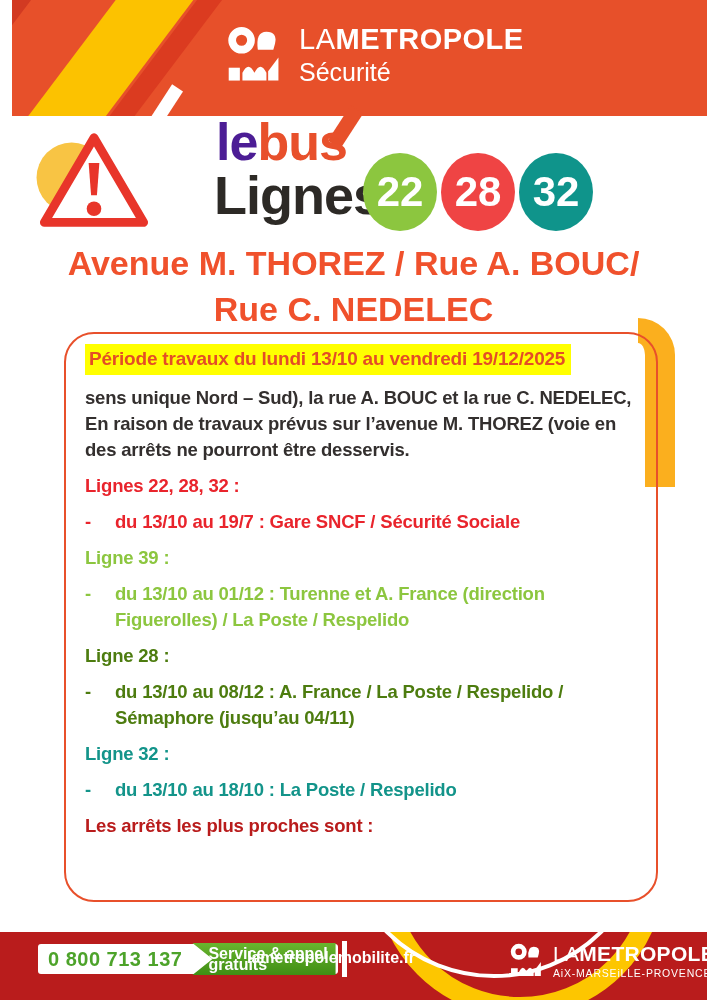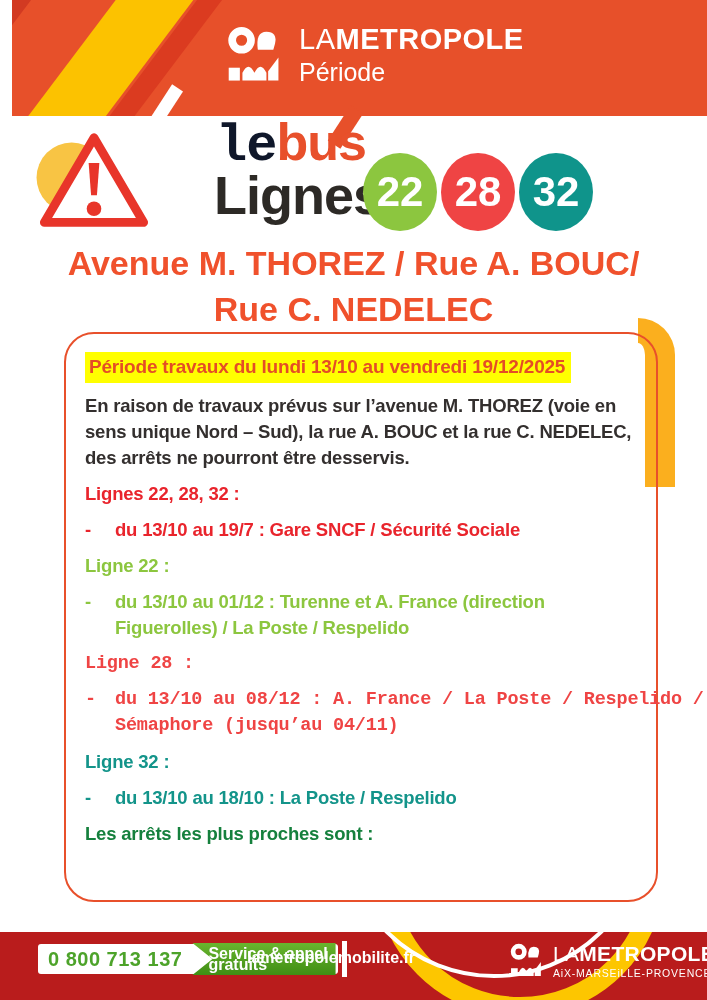--- a/index.html
+++ b/index.html
@@ -19,50 +19,50 @@
   .brand-icon{width:60px;height:58px;margin-right:12px;}
   .brand-text{color:#ffffff;line-height:1;}
   .brand-row1{font-size:29px;letter-spacing:.5px;}
   .brand-light{font-weight:400;}
   .brand-bold{font-weight:700;}
   .brand-sub{font-size:25px;font-weight:400;margin-top:6px;}
 
   
   .warning{position:absolute;left:30px;top:126px;width:128px;height:112px;}
   .lebus{position:absolute;left:216px;top:116px;font-size:52px;font-weight:700;letter-spacing:-1px;line-height:1;}
-  .lebus .le{color:#0f172a;font-family:Liberation Mono, monospace;}
+  .lebus .le{color:#4c1d95;}
   .lebus .bus{color:#E8502B;}
   .lignes-word{position:absolute;left:214px;top:168px;font-size:54px;font-weight:700;letter-spacing:-1px;color:#2D2A26;line-height:1;}
   .line-chips{position:absolute;left:363px;top:153px;display:flex;}
   .chip{width:74px;height:78px;border-radius:50%;margin-right:4px;color:#ffffff;
         font-size:42px;font-weight:700;display:flex;align-items:center;justify-content:center;}
   .chip-22{background:#8CC63F;}
   .chip-28{background:#ef4444;}
   .chip-32{background:#0F948B;}
 
   
   .title{position:absolute;left:0;top:240px;width:707px;text-align:center;
          color:#F0512C;font-size:34px;font-weight:700;line-height:46px;}
 
   
   .corner-band{position:absolute;left:638px;top:318px;width:37px;height:169px;box-sizing:border-box;
                border-top:25px solid #FBAF1E;border-right:30px solid #FBAF1E;border-top-right-radius:48px;z-index:1;}
   .notice-box{position:absolute;left:64px;top:332px;width:594px;height:570px;box-sizing:border-box;
               border:2px solid #E8502B;border-radius:30px;padding:8px 16px 6px 19px;z-index:2;background:transparent;}
   .notice-box .blk{margin-top:10px;font-size:18.5px;font-weight:700;line-height:26px;letter-spacing:-0.2px;}
-  .notice-box .blk:first-child{margin-top:10px;text-decoration:underline;}
+  .notice-box .blk:first-child{margin-top:2px;text-decoration:underline;}
   .tline{white-space:pre;}
   .highlight{display:inline-block;background:#FFFF00;color:#E44D26;font-size:19px;font-weight:700;
              padding:3px 6px 4px 4px;line-height:24px;white-space:pre;}
   .intro{color:#332F2E;}
   .sec-red{color:#E9242C;}
   .sec-green{color:#8CC63F;}
-  .sec-blue{color:#ef4444;font-family:Liberation Mono, monospace;}
+  .sec-blue{color:#4d7c0f;}
   .sec-teal{color:#13948A;}
-  .sec-orange{color:#15803d;}
+  .sec-orange{color:#b91c1c;}
   .bullet{display:flex;}
   .bullet .dash{width:30px;flex:0 0 30px;}
   .bullet .b-text{flex:1;}
 
   
   .footer{position:absolute;left:0;top:932px;width:707px;height:68px;background:#b91c1c;overflow:hidden;}
   .arc{position:absolute;border-radius:50%;z-index:1;}
   .arc-yellow{left:375px;top:-205px;width:250px;height:250px;border:20px solid #FDC600;}
   .arc-white{left:340px;top:-262px;width:300px;height:300px;border:4px solid #ffffff;}
   .phone-group{position:absolute;left:38px;top:9px;display:flex;align-items:center;z-index:2;}
@@ -94,21 +94,21 @@
         <circle cx="17" cy="16" r="11" fill="none" stroke="#ffffff" stroke-width="9"></circle>
         <path d="M36 27 q-3 -21 10 -21 q13 0 10 14 l-2 7 h-15 z" fill="#ffffff"></path>
         <rect x="2" y="48" width="13" height="15" fill="#ffffff"></rect>
         <path d="M18 63 v-9 q7 -14 14 0 q7 -14 14 0 v9 z" fill="#ffffff"></path>
         <path d="M48 52 l12 -16 v27 h-12 z" fill="#ffffff"></path>
       </svg>
       <div class="brand-text">
         <div class="brand-row1">
           <span class="brand-light">LA</span><span class="brand-bold">METROPOLE</span>
         </div>
-        <div class="brand-sub">Période</div>
+        <div class="brand-sub">Sécurité</div>
       </div>
     </div>
   </div>
   <div class="slash-orange"></div>
 
   <svg class="warning" viewBox="0 0 130 115">
     <circle cx="42" cy="53" r="36" fill="#F8C444"></circle>
     <path d="M65 12 L116 99 H14 Z" fill="#ffffff" stroke="#E8352A" stroke-width="9" stroke-linejoin="round"></path>
     <path d="M59.5 38 h11 l-2.5 33 h-6 z" fill="#E8352A"></path>
     <circle cx="65" cy="85" r="7.5" fill="#E8352A"></circle>
@@ -129,35 +129,35 @@
     <div>Avenue M. THOREZ / Rue A. BOUC/</div>
     <div>Rue C. NEDELEC</div>
   </div>
 
   <div class="corner-band"></div>
   <div class="notice-box">
     <div class="blk">
       <span class="highlight">Période travaux du lundi 13/10 au vendredi 19/12/2025</span>
     </div>
     <div class="blk intro">
+      <div class="tline">sens unique Nord – Sud), la rue A. BOUC et la rue C. NEDELEC,</div>
       <div class="tline">En raison de travaux prévus sur l’avenue M. THOREZ (voie en</div>
-      <div class="tline">sens unique Nord – Sud), la rue A. BOUC et la rue C. NEDELEC,</div>
       <div class="tline">des arrêts ne pourront être desservis.</div>
     </div>
 
     <div class="blk sec-red">Lignes 22, 28, 32 :</div>
     <div class="blk sec-red bullet">
       <span class="dash">-</span>
       <span class="b-text">
         <div class="tline">du 13/10 au 19/7 : Gare SNCF / Sécurité Sociale</div>
         <div class="tline"></div>
       </span>
     </div>
 
-    <div class="blk sec-green">Ligne 22 :</div>
+    <div class="blk sec-green">Ligne 39 :</div>
     <div class="blk sec-green bullet">
       <span class="dash">-</span>
       <span class="b-text">
         <div class="tline">du 13/10 au 01/12 : Turenne et A. France (direction</div>
         <div class="tline">Figuerolles) / La Poste / Respelido</div>
       </span>
     </div>
 
     <div class="blk sec-blue">Ligne 28 :</div>
     <div class="blk sec-blue bullet">

